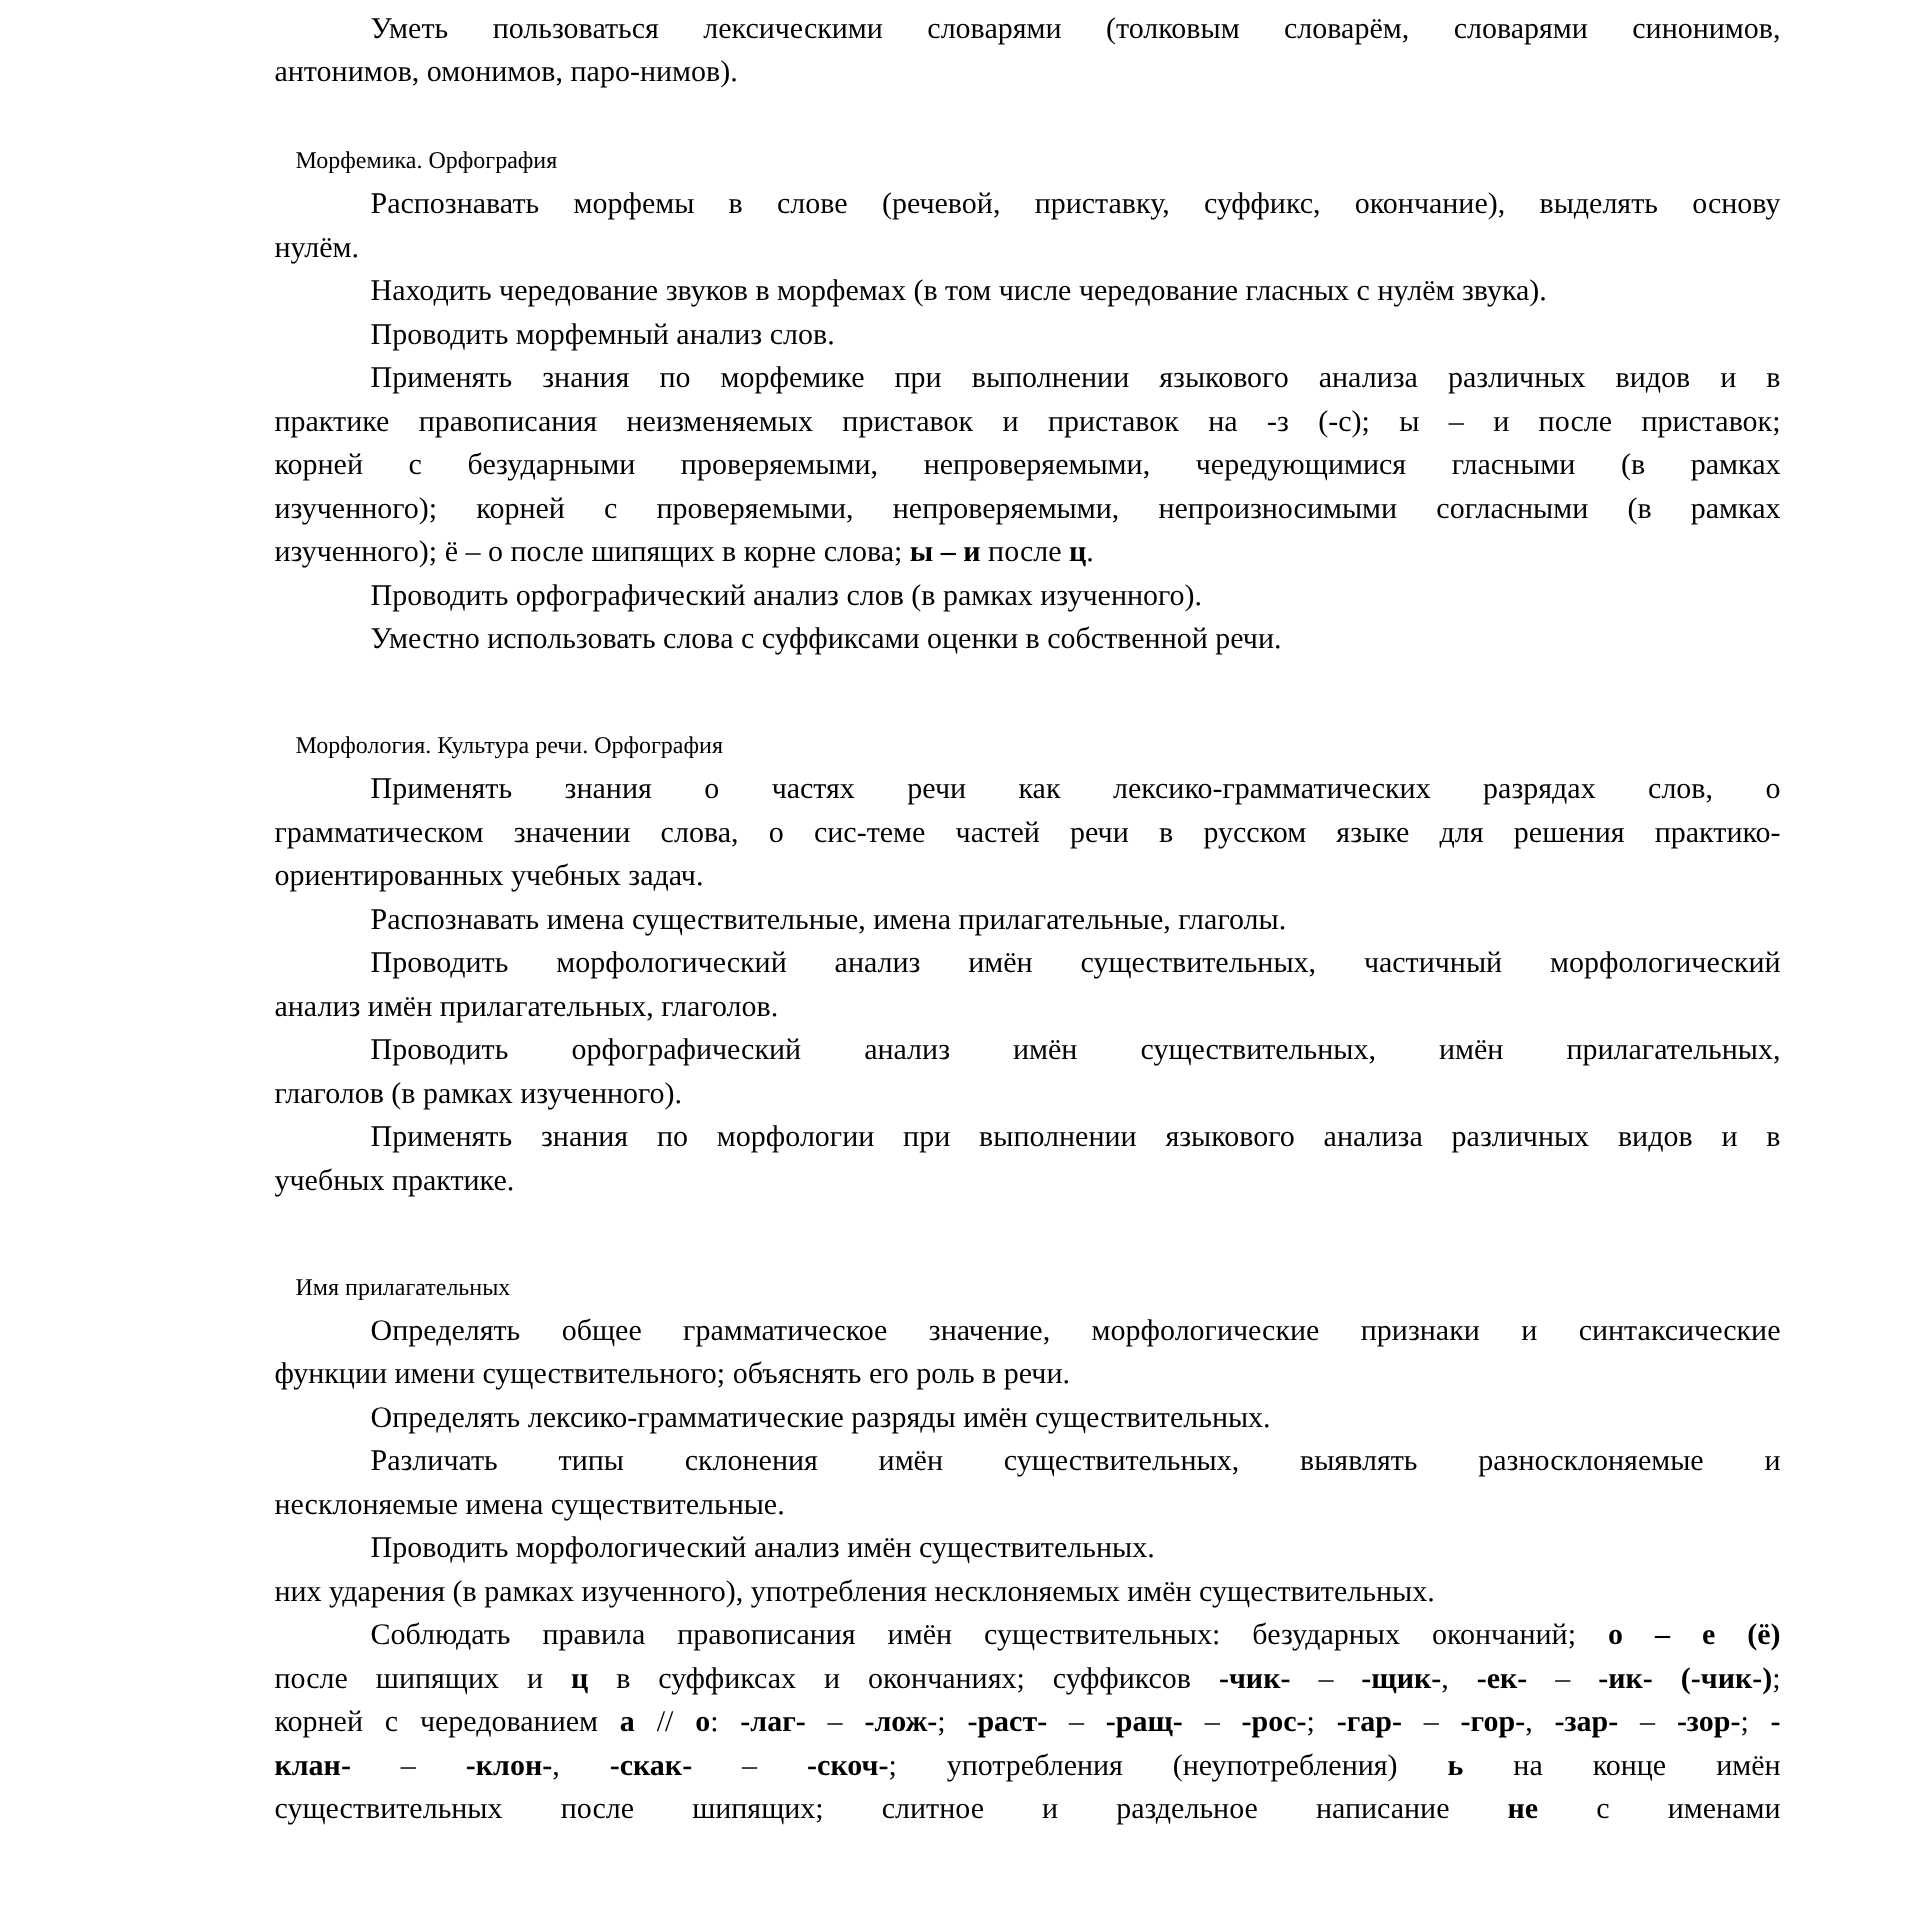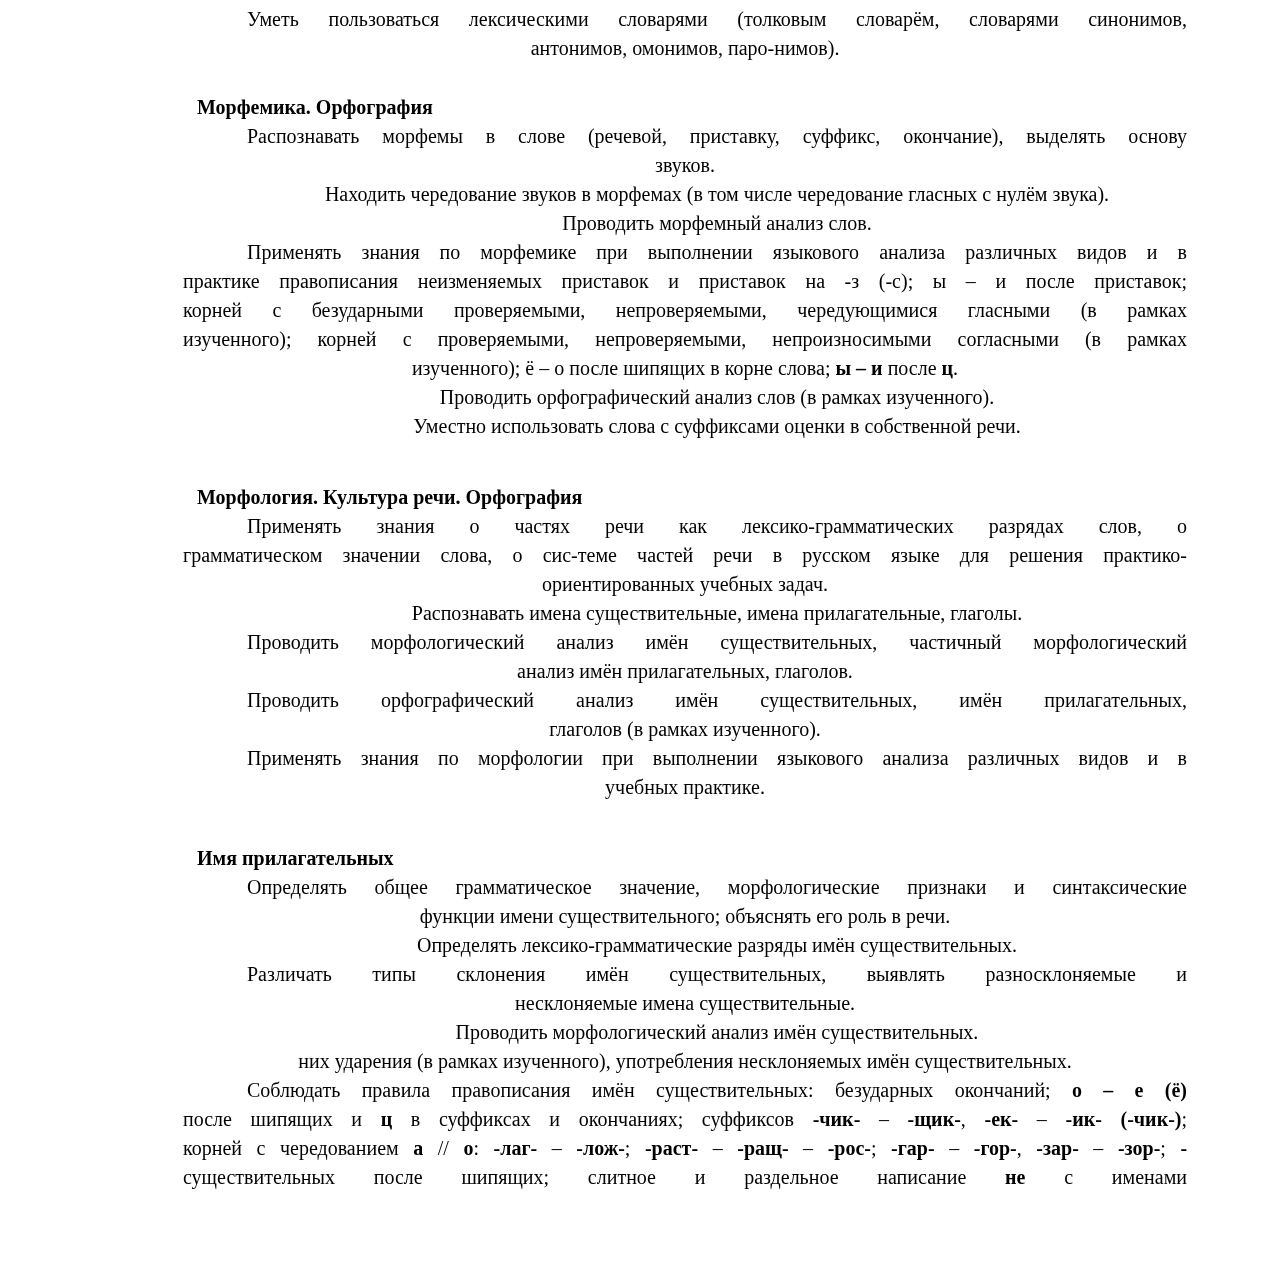--- a/index.html
+++ b/index.html
@@ -24,35 +24,35 @@
     font-size: 20px;
     line-height: 29px;
     height: 29px;
     overflow: hidden;
   }
   .line.justify {
     text-align: justify;
     text-align-last: justify;
   }
   .line.plain {
-    text-align: center;
+    text-align: left;
     white-space: nowrap;
     overflow: visible;
   }
   .line.indent {
     text-indent: 64px;
   }
   .paragraph {
     margin: 0;
   }
   .heading {
-    font-size: 20px;
+    font-size: 16px;
     line-height: 29px;
     height: 29px;
-    font-weight: 700;
+    font-weight: 400;
     margin: 42px 0 0 14px;
     white-space: nowrap;
   }
   .heading.first {
     margin-top: 30px;
   }
   .bold {
     font-weight: 700;
   }
 </style>
@@ -60,21 +60,21 @@
 <body>
 
 <div class="page">
     <div class="paragraph">
       <div class="line indent justify"><span>Уметь пользоваться лексическими словарями (толковым словарём, словарями синонимов,</span></div>
       <div class="line plain"><span>антонимов, омонимов, паро-нимов).</span></div>
     </div>
     <div class="heading first">Морфемика. Орфография</div>
     <div class="paragraph">
       <div class="line indent justify"><span>Распознавать морфемы в слове (речевой, приставку, суффикс, окончание), выделять основу</span></div>
-      <div class="line plain"><span>звуков.</span></div>
+      <div class="line plain"><span>нулём.</span></div>
     </div>
     <div class="paragraph">
       <div class="line indent plain"><span>Находить чередование звуков в морфемах (в том числе чередование гласных с нулём звука).</span></div>
     </div>
     <div class="paragraph">
       <div class="line indent plain"><span>Проводить морфемный анализ слов.</span></div>
     </div>
     <div class="paragraph">
       <div class="line indent justify"><span>Применять знания по морфемике при выполнении языкового анализа различных видов и в</span></div>
       <div class="line justify"><span>практике правописания неизменяемых приставок и приставок на -з (-с); ы – и после приставок;</span></div>
@@ -124,15 +124,16 @@
     <div class="paragraph">
       <div class="line indent plain"><span>Проводить морфологический анализ имён существительных.</span></div>
     </div>
     <div class="paragraph">
       <div class="line plain"><span>них ударения (в рамках изученного), употребления несклоняемых имён существительных.</span></div>
     </div>
     <div class="paragraph">
       <div class="line indent justify"><span>Соблюдать правила правописания имён существительных: безударных окончаний; </span><span class="bold">о – е (ё)</span></div>
       <div class="line justify"><span>после шипящих и </span><span class="bold">ц</span><span> в суффиксах и окончаниях; суффиксов </span><span class="bold">-чик-</span><span> – </span><span class="bold">-щик-</span><span>, </span><span class="bold">-ек-</span><span> – </span><span class="bold">-ик-</span><span> </span><span class="bold">(-чик-)</span><span>;</span></div>
       <div class="line justify"><span>корней с чередованием </span><span class="bold">а</span><span> // </span><span class="bold">о</span><span>: </span><span class="bold">-лаг-</span><span> – </span><span class="bold">-лож-</span><span>; </span><span class="bold">-раст-</span><span> – </span><span class="bold">-ращ-</span><span> – </span><span class="bold">-рос-</span><span>; </span><span class="bold">-гар-</span><span> – </span><span class="bold">-гор-</span><span>, </span><span class="bold">-зар-</span><span> – </span><span class="bold">-зор-</span><span>; </span><span class="bold">-</span></div>
+      <div class="line justify"><span class="bold">клан-</span><span> – </span><span class="bold">-клон-</span><span>, </span><span class="bold">-скак-</span><span> – </span><span class="bold">-скоч-</span><span>; употребления (неупотребления) </span><span class="bold">ь</span><span> на конце имён</span></div>
       <div class="line justify"><span>существительных после шипящих; слитное и раздельное написание </span><span class="bold">не</span><span> с именами</span></div>
     </div>
   </div>
 
 </body></html>

